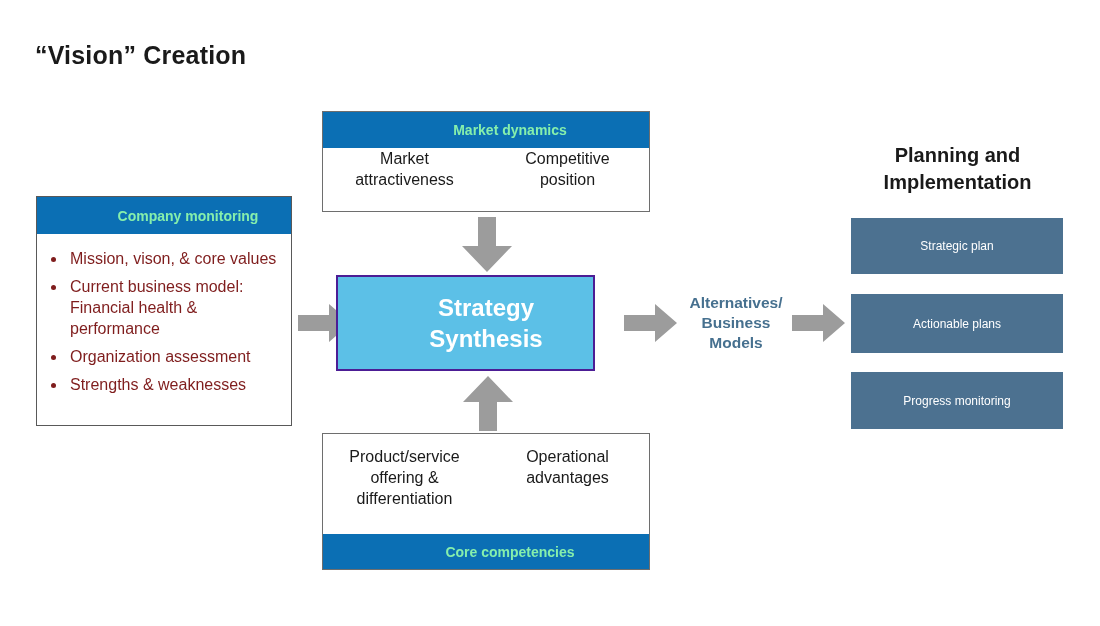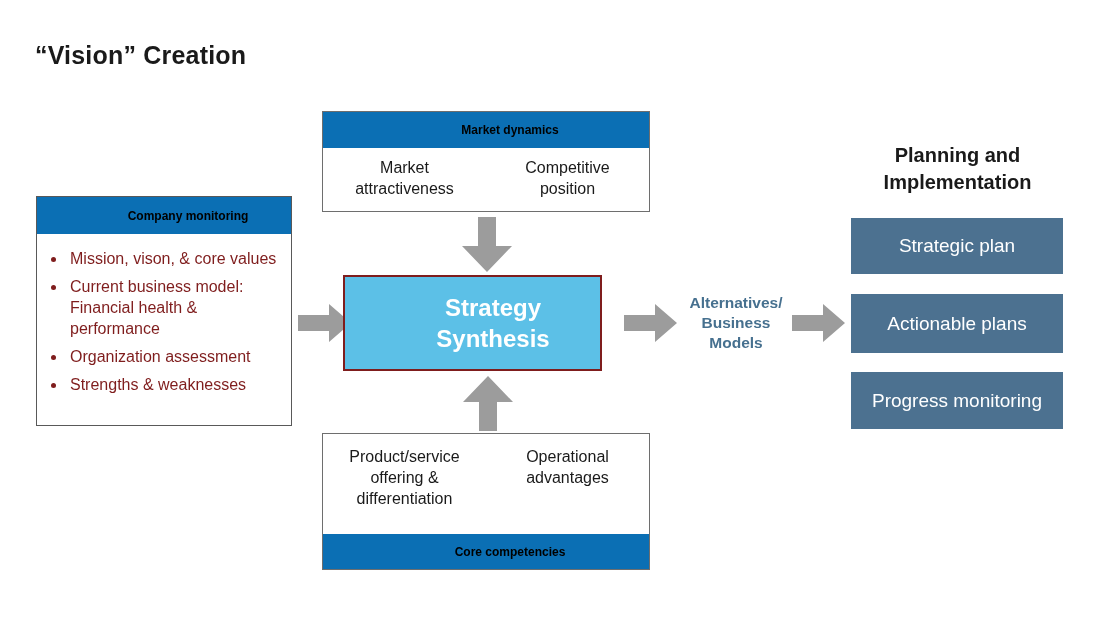--- a/index.html
+++ b/index.html
@@ -24,34 +24,34 @@
   }
 
   .box {
     position: absolute;
     background: #ffffff;
     border: 1px solid #6e6e6e;
     box-sizing: border-box;
   }
   .box-header {
     background: #0B6FB4;
-    color: #000000;
-    font-size: 12px;
+    color: #86efac;
+    font-size: 14px;
     font-weight: 600;
     display: flex;
     align-items: center;
     justify-content: center;
     text-align: center;
     padding-left: 48px;
   }
 
   
   .md { left: 322px; top: 111px; width: 328px; height: 101px; }
   .md .box-header { height: 36px; }
-  .md .box-body { padding-top: 9px; }
+  .md .box-body { }
 
   
   .two-col { display: flex; }
   .col {
     flex: 1;
     text-align: center;
     font-size: 16px;
     color: #1a1a1a;
     line-height: 21px;
     white-space: pre-line;
@@ -65,23 +65,23 @@
     padding-left: 30px;
     font-size: 16px;
     line-height: 21px;
     color: #7f1d1d;
   }
   .bullets li { margin-bottom: 7px; padding-left: 3px; }
 
   
   .synth {
     position: absolute;
-    left: 343px; top: 275px; width: 259px; height: 96px;
+    left: 336px; top: 275px; width: 259px; height: 96px;
     background: #5CC0E7;
-    border: 2px solid #7f1d1d;
+    border: 2px solid #4c1d95;
     box-sizing: border-box;
     display: flex;
     align-items: center;
     justify-content: center;
     text-align: center;
     color: #ffffff;
     font-size: 24px;
     font-weight: 700;
     line-height: 31px;
     white-space: pre-line;
@@ -118,21 +118,21 @@
   }
   .slate {
     position: absolute;
     left: 851px; width: 212px;
     background: #4C7190;
     color: #ffffff;
     display: flex;
     align-items: center;
     justify-content: center;
     text-align: center;
-    font-size: 19px;
+    font-size: 12px;
   }
   .s1 { top: 218px; height: 56px; }
   .s2 { top: 294px; height: 59px; }
   .s3 { top: 372px; height: 57px; }
 
   
   .arrow { position: absolute; }
   .arrow polygon { fill: #9C9C9C; }
   .a-company { left: 298px; top: 301px; }
   .a-market  { left: 462px; top: 217px; }

